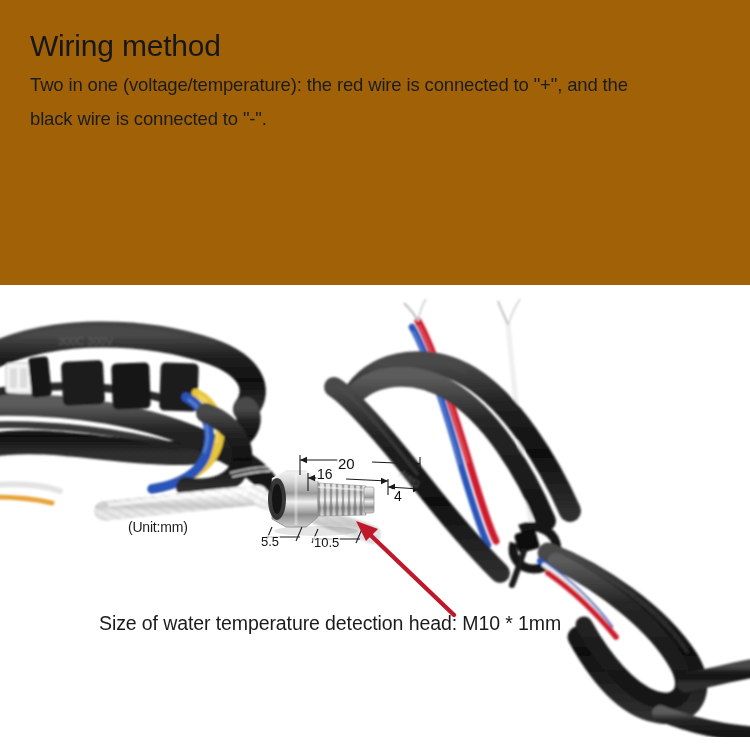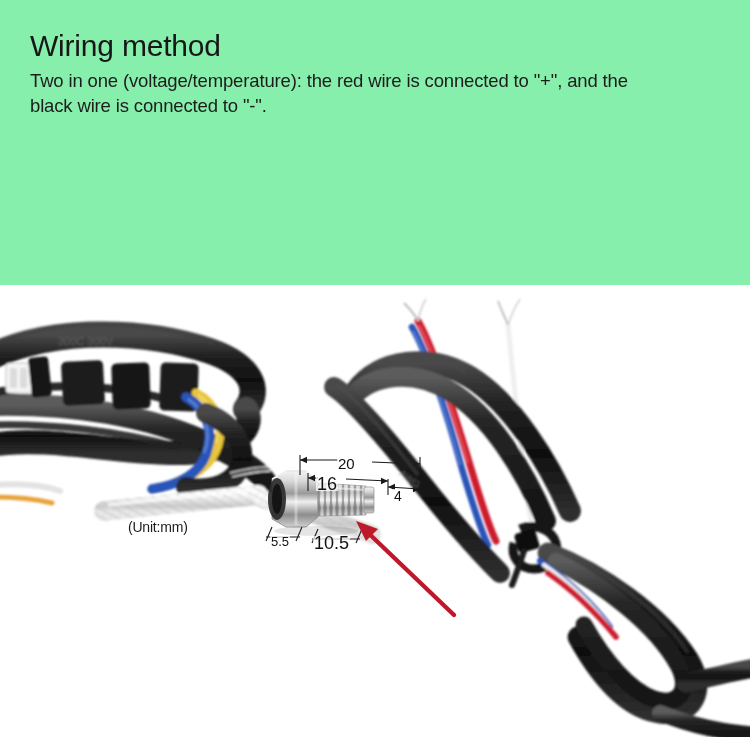--- a/index.html
+++ b/index.html
@@ -4,21 +4,21 @@
 <style>
   html, body {
     margin: 0;
     padding: 0;
     background: #ffffff;
   }
   #page {
     position: relative;
     width: 750px;
     height: 737px;
-    background: #86efac;
+    background: #a16207;
     overflow: hidden;
     font-family: "Liberation Sans", sans-serif;
     color: #1a1a1a;
   }
 
   
   #text-block {
     position: absolute;
     left: 30px;
     top: 28px;
@@ -27,21 +27,21 @@
   #page-title {
     font-size: 30px;
     font-weight: 400;
     line-height: 36px;
     margin: 0 0 4px 0;
     letter-spacing: -0.2px;
     color: #171717;
   }
   .para {
     font-size: 18.5px;
-    line-height: 25px;
+    line-height: 34px;
     margin: 0;
     color: #1c1c1c;
     letter-spacing: -0.15px;
     white-space: pre-wrap;
   }
 
   
   #photo {
     position: absolute;
     left: 0;
@@ -72,24 +72,24 @@
   .dim-text {
     position: absolute;
     font-size: 14px;
     font-family: "Liberation Sans", sans-serif;
     color: #111;
     background: rgba(255,255,255,0.72);
     padding: 0 1px;
     line-height: 14px;
   }
   #dim-20 { left: 337px; top: 457px; font-size: 15px; }
-  #dim-16 { left: 316px; top: 477px; font-size: 18px; }
+  #dim-16 { left: 316px; top: 467px; font-size: 14px; }
   #dim-4  { left: 393px; top: 489px; font-size: 14px; }
-  #dim-55 { left: 270px; top: 535px; font-size: 13px; }
-  #dim-105{ left: 313px; top: 536px; font-size: 18px; }
+  #dim-55 { left: 260px; top: 535px; font-size: 13px; }
+  #dim-105{ left: 313px; top: 536px; font-size: 13px; }
 </style>
 </head>
 <body>
 
 <div id="page">
 
   <div id="text-block">
     <h1 id="page-title">Wiring method</h1>
     <p class="para">Two in one (voltage/temperature): the red wire is connected to "+", and the
 black wire is connected to "-".</p>
@@ -302,20 +302,21 @@
       </g>
 
       <g>
         <path d="M454 330 L362 242" stroke="#c0182b" stroke-width="4.4" fill="none" stroke-linecap="round"></path>
         <path d="M356 236 L378 244 L366 256 Z" fill="#c0182b"></path>
       </g>
     </svg>
   </div>
 
   <div class="anno" id="unit-label">(Unit:mm)</div>
+  <div class="anno" id="size-caption">Size of water temperature detection head: M10 * 1mm</div>
 
   <div class="dim-text" id="dim-20">20</div>
   <div class="dim-text" id="dim-16">16</div>
   <div class="dim-text" id="dim-4">4</div>
   <div class="dim-text" id="dim-55">5.5</div>
   <div class="dim-text" id="dim-105">10.5</div>
 
 </div>
 
 </body></html>

